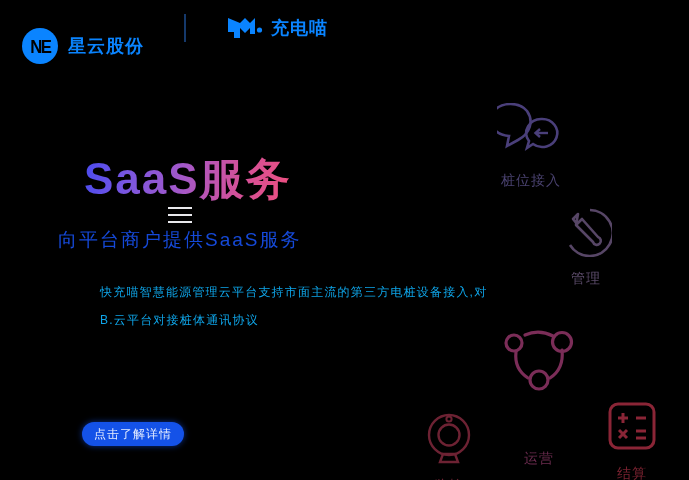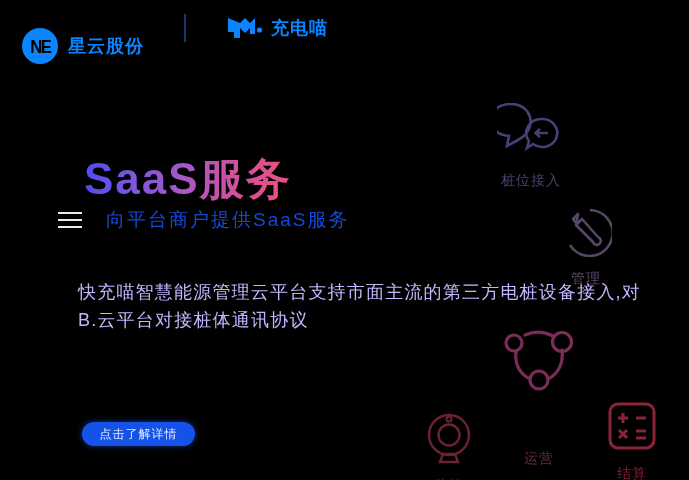--- a/index.html
+++ b/index.html
@@ -102,21 +102,22 @@
     -webkit-text-fill-color: transparent;
     white-space: nowrap;
   }
 
   .hero-subtitle-row {
     position: absolute;
     left: 58px;
     top: 207px;
     display: flex;
     align-items: center;
-    gap: 24px;
+    gap: 4px;
+    flex-direction: column;
   }
   .lines-icon {
     width: 24px;
     height: 16px;
     display: flex;
     flex-direction: column;
     justify-content: space-between;
     flex: none;
   }
   .lines-icon i {
@@ -127,35 +128,35 @@
   }
   .hero-subtitle {
     font-size: 19px;
     color: #1549d8;
     letter-spacing: 2px;
     white-space: nowrap;
   }
 
   .hero-body {
     position: absolute;
-    left: 78px;
+    left: 100px;
     top: 278px;
     width: 500px;
-    font-size: 18px;
+    font-size: 12px;
     line-height: 28px;
     letter-spacing: 1.2px;
-    color: #c4b5fd;
+    color: #0ea5e9;
   }
   .hero-body .p-line { display: block; white-space: nowrap; }
 
   .cta-button {
     position: absolute;
     left: 82px;
     top: 422px;
-    width: 113px;
+    width: 102px;
     height: 24px;
     border-radius: 12px;
     background: #1452e8;
     border: none;
     color: #e6edff;
     font-size: 12px;
     letter-spacing: 1px;
     font-family: "Liberation Sans", sans-serif;
     cursor: pointer;
     padding: 0;

